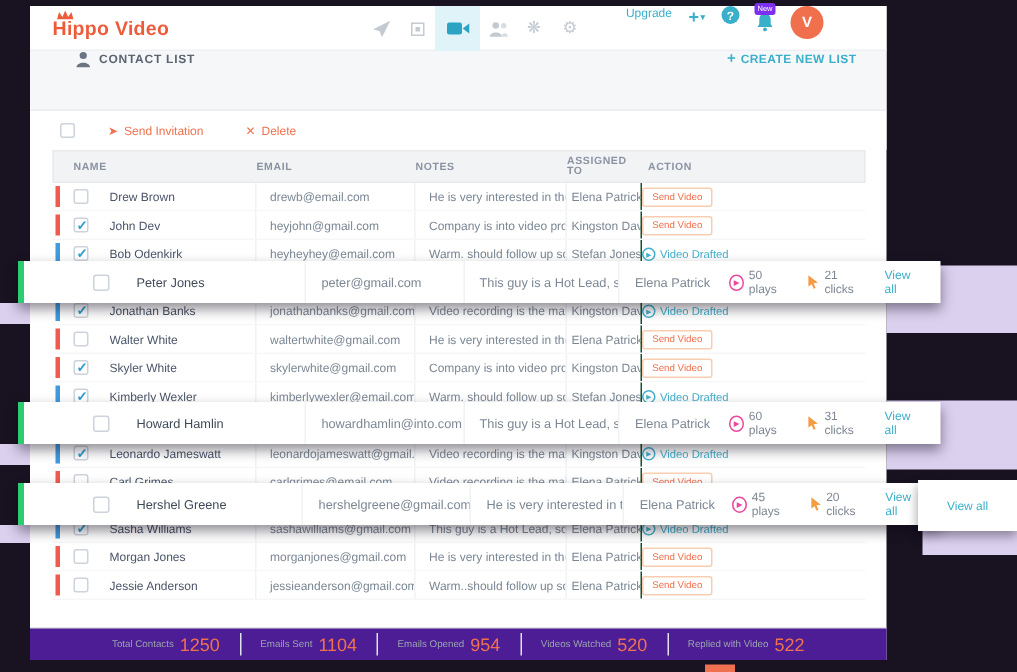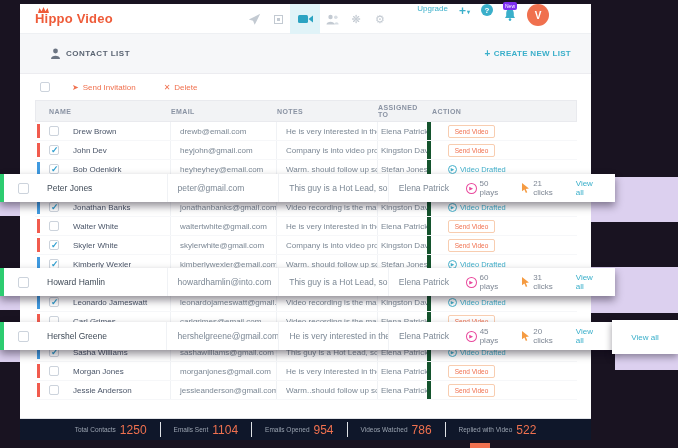--- a/index.html
+++ b/index.html
@@ -32,21 +32,21 @@
   .hright { position:absolute; right:42px; top:0; height:30px; display:flex; align-items:flex-start; gap:11px; }
   .upgrade { color:#3aafca; font-size:8px; cursor:pointer; }
   .plus-w { color:#3aafca; font-weight:bold; font-size:12px; display:flex; align-items:center; cursor:pointer; }
   .plus-w .caret { font-size:6px; margin-left:1px; }
   .help { width:12px; height:12px; border-radius:50%; background:#3aafca; color:#fff; font-size:8px; font-weight:bold; display:flex; align-items:center; justify-content:center; cursor:pointer; }
   .bell-w { position:relative; cursor:pointer; margin-top:4px; }
   .badge { position:absolute; top:-6px; left:50%; transform:translateX(-50%); background:#7d2ff0; color:#fff; font-size:5px; padding:1px 2px; border-radius:2px; white-space:nowrap; }
   .avatar { width:22px; height:22px; border-radius:50%; background:#f0704e; color:#fff; font-size:10px; font-weight:bold; display:flex; align-items:center; justify-content:center; cursor:pointer; }
 
   
-  .sub { height:40px; background:#f6f7f9; border-bottom:1px solid #ececf0; display:flex; align-items:center; }
+  .sub { height:40px; background:#f6f7f9; border-bottom:1px solid #ececf0; display:flex; align-items:flex-start; }
   .cl-label { margin-left:30px; display:flex; align-items:center; gap:5px; color:#5a6472; font-size:8px; font-weight:bold; letter-spacing:.5px; }
   .dropdown { margin-left:12px; width:98px; height:21px; background:#fff; border:1px solid #e2e5ea; border-radius:3px; box-shadow:0 1px 2px rgba(0,0,0,.05); display:flex; align-items:center; justify-content:space-between; padding:0 6px; font-size:7.5px; color:#3c4654; font-weight:bold; cursor:pointer; }
   .dropdown .caret { color:#8a93a0; font-size:7px; }
   .create-new { margin-left:auto; margin-right:20px; color:#3aafca; font-size:8px; font-weight:bold; letter-spacing:.3px; display:flex; align-items:center; gap:3px; cursor:pointer; }
   .create-new .plus { font-size:10px; }
 
   
   .tbar { height:26px; background:#fff; display:flex; align-items:center; font-size:8px; color:#f0704e; }
   .cbx { width:10px; height:10px; border:1px solid #ccd3dc; border-radius:2px; background:#fff; cursor:pointer; position:relative; flex:none; }
   .cbx.checked::after { content:"✓"; position:absolute; left:1px; top:-1px; color:#2f9fd0; font-size:9px; font-weight:bold; }
@@ -63,43 +63,43 @@
   .th2 { width:106px; } .th3 { width:101px; } .th4 { width:50px; } .th5 { flex:1; padding-left:4px; }
   .trow { position:relative; height:19px; display:flex; align-items:center; font-size:8px; border-bottom:1px solid #f6f7f9; background:#fff; }
   .ind { position:absolute; left:2px; top:2px; bottom:2px; width:2.5px; }
   .ind.red { background:#f15b4e; } .ind.blue { background:#3f9ae0; }
   .c-cb { width:38px; display:flex; justify-content:center; }
   .cell { overflow:hidden; white-space:nowrap; }
   .c-name { width:97px; color:#4a5568; }
   .c-email { width:106px; color:#7b8794; border-left:1px solid #f0f2f5; padding-left:9px; height:100%; display:flex; align-items:center; }
   .c-notes { width:101px; color:#7b8794; border-left:1px solid #f0f2f5; padding-left:9px; height:100%; display:flex; align-items:center; }
   .c-assign { width:50px; color:#7b8794; border-left:1px solid #f0f2f5; padding-left:3px; height:100%; display:flex; align-items:center; }
-  .c-action { flex:1; border-left:4px solid #14532d; height:100%; display:flex; align-items:center; padding-left:17px; }
+  .c-action { flex:1; border-left:1px solid #14532d; height:100%; display:flex; align-items:center; padding-left:0; }
   .send-btn { width:47px; height:13px; background:#fff; border:1px solid #f8cdb0; border-radius:2px; color:#f0704e; font-size:6.5px; font-family:"Liberation Sans",sans-serif; cursor:pointer; }
   .drafted { display:flex; align-items:center; gap:3px; color:#44b0cb; font-size:7.5px; cursor:pointer; }
   .play-ic { width:9px; height:9px; border-radius:50%; border:1px solid #44b0cb; color:#44b0cb; font-size:4.5px; display:flex; align-items:center; justify-content:center; flex:none; }
 
   
-  .pop { position:absolute; left:0; width:615px; height:28px; background:#fff; border-left:4px solid #2dcc70; box-shadow:0 4px 8px rgba(10,5,20,.45); display:flex; align-items:center; z-index:5; font-size:8.5px; }
+  .pop { position:absolute; left:12px; width:615px; height:28px; background:#fff; border-left:4px solid #2dcc70; box-shadow:0 4px 8px rgba(10,5,20,.45); display:flex; align-items:center; z-index:5; font-size:8.5px;padding-left:32px; }
   .p1 { top:174px; } .p2 { top:268px; } .p3 { top:322px; }
   .pop .cbx { width:11px; height:11px; margin-left:14px; }
   .p-name { width:120px; margin-left:18px; color:#3f4a57; overflow:hidden; white-space:nowrap; }
   .p-email { width:112px; color:#7b8794; border-left:1px solid #f0f2f5; padding-left:10px; height:100%; display:flex; align-items:center; }
   .p-notes { width:110px; color:#7b8794; border-left:1px solid #f0f2f5; padding-left:10px; height:100%; display:flex; align-items:center; overflow:hidden; white-space:nowrap; }
   .p-assign { width:78px; color:#7b8794; border-left:1px solid #f0f2f5; padding-left:10px; height:100%; display:flex; align-items:center; }
   .p-metrics { margin-left:auto; margin-right:12px; display:flex; align-items:center; gap:12px; }
   .metric { display:flex; align-items:center; gap:3px; color:#7e8794; font-size:8px; }
   .play-pink { width:11px; height:11px; border-radius:50%; border:1.3px solid #e9499d; color:#e9499d; font-size:5px; display:flex; align-items:center; justify-content:center; }
   .view-all { color:#3aafca; font-size:8px; cursor:pointer; }
 
   
   .float-card { position:absolute; left:612px; top:320px; width:66px; height:34px; background:#fff; box-shadow:0 3px 7px rgba(10,5,20,.4); z-index:6; display:flex; align-items:center; justify-content:center; }
 
   
-  .foot { position:absolute; left:0; bottom:0; width:100%; height:22px; background:#0f172a; border-top:1px solid #e2e4e8; display:flex; align-items:center; justify-content:center; }
+  .foot { position:absolute; left:0; bottom:0; width:100%; height:22px; background:#4c1d95; border-top:1px solid #e2e4e8; display:flex; align-items:center; justify-content:center; }
   .stat { display:flex; align-items:center; gap:4px; padding:0 13px; height:15px; border-right:1px solid #dfe2e6; }
   .stat:last-child { border-right:none; }
   .stat .lbl { color:#9aa3b0; font-size:6.5px; }
   .stat .val { color:#f0714f; font-size:12px; }
 </style>
 </head>
 <body>
 
 <div class="canvas">
 
@@ -402,21 +402,21 @@
       <span class="stat">
           <span class="lbl">Emails Sent</span>
           <span class="val">1104</span>
         </span>
       <span class="stat">
           <span class="lbl">Emails Opened</span>
           <span class="val">954</span>
         </span>
       <span class="stat">
           <span class="lbl">Videos Watched</span>
-          <span class="val">786</span>
+          <span class="val">520</span>
         </span>
       <span class="stat">
           <span class="lbl">Replied with Video</span>
           <span class="val">522</span>
         </span>
     </div>
   </div>
 
   <div class="pop p1">
     <span class="cbx"></span>

